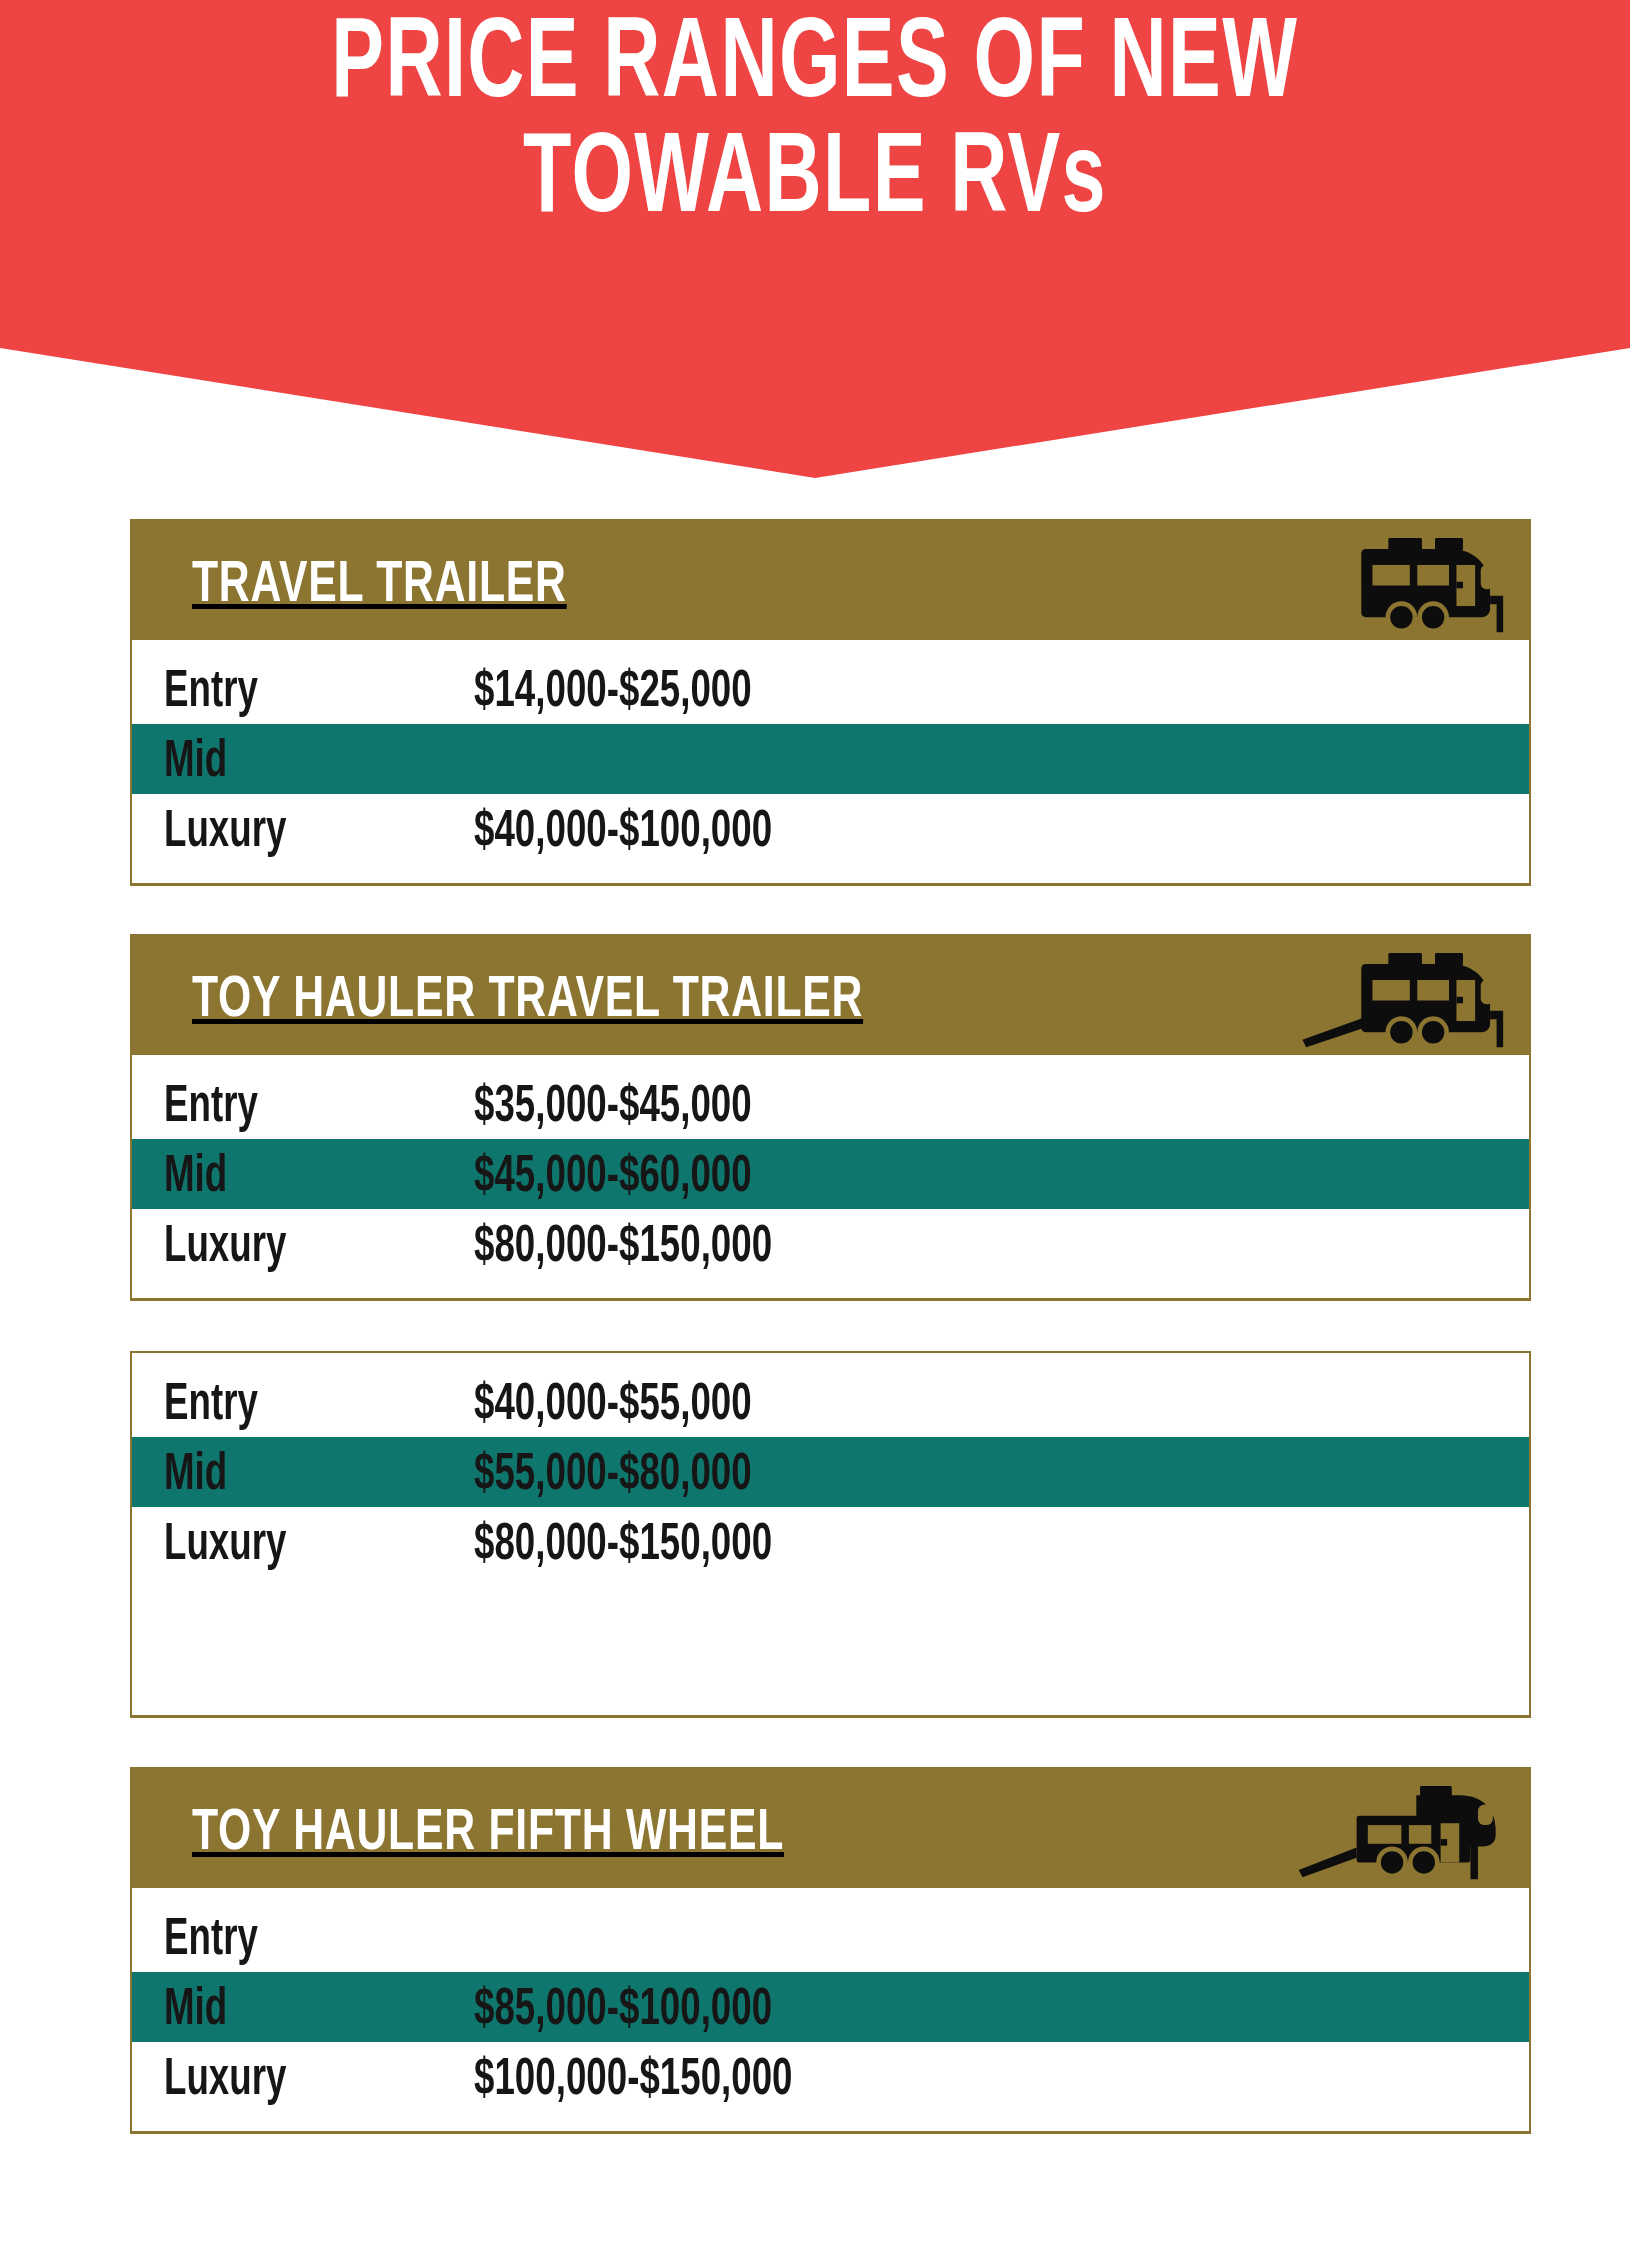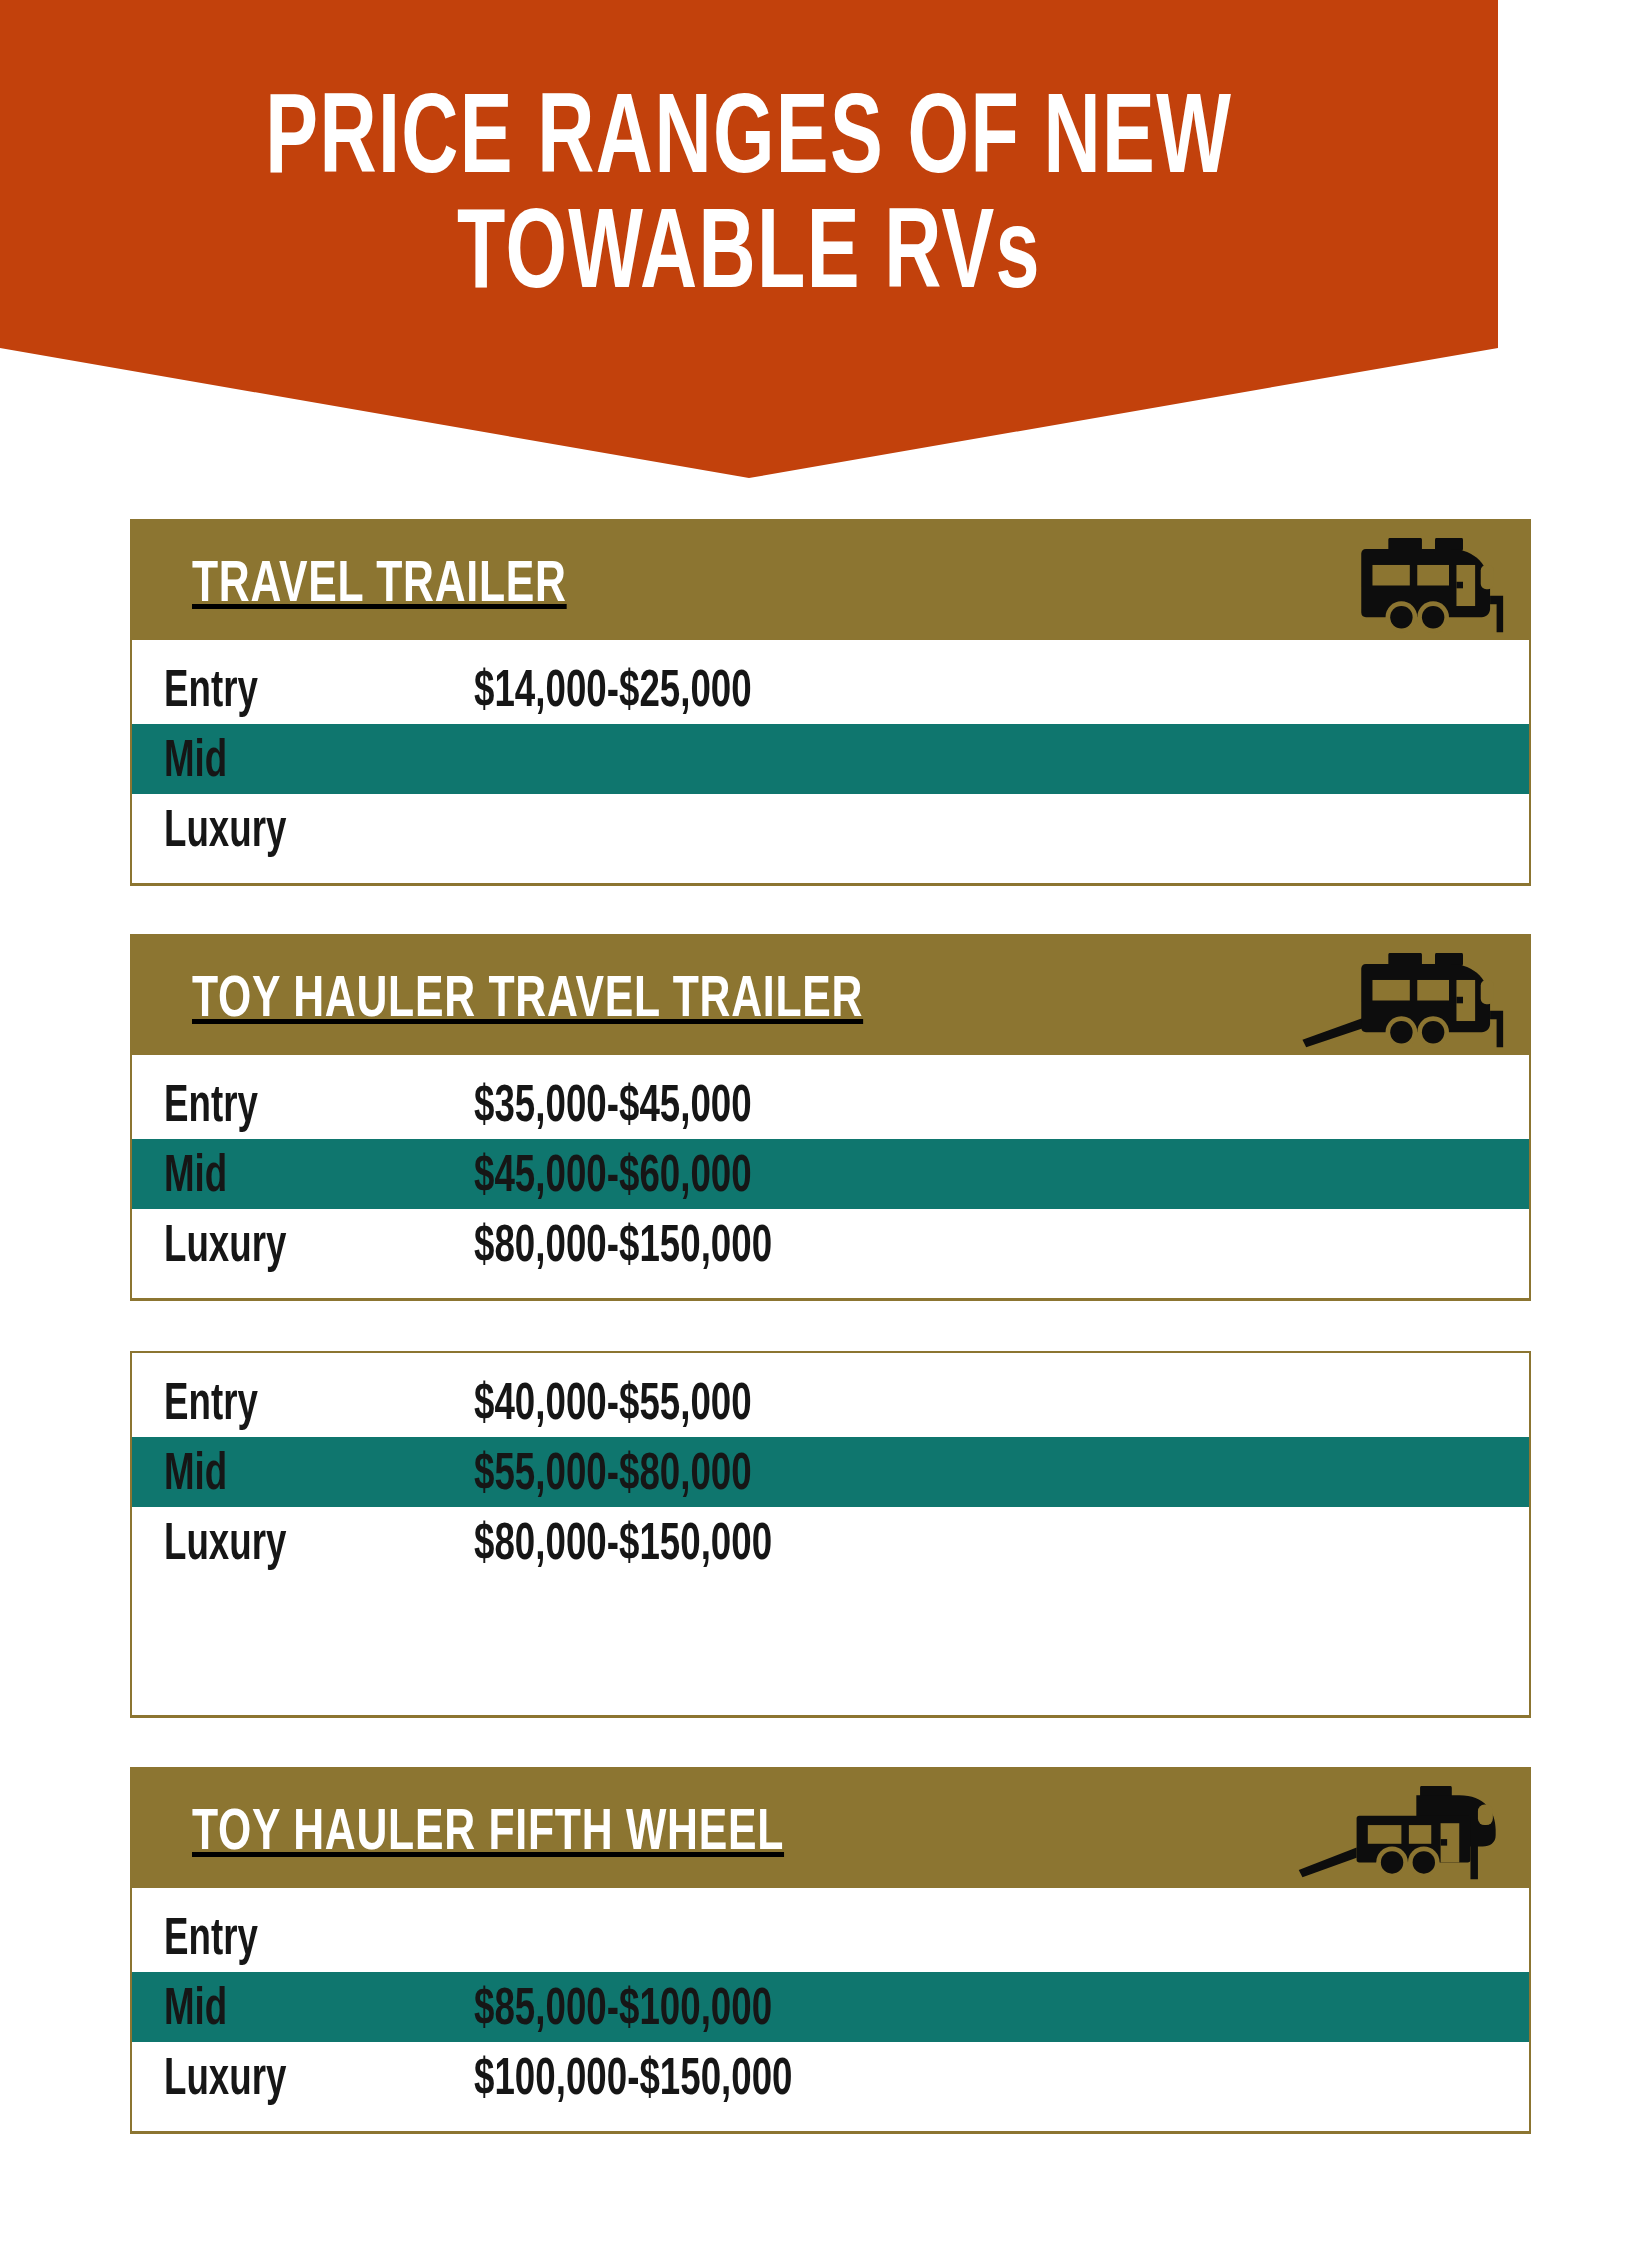--- a/index.html
+++ b/index.html
@@ -2,23 +2,23 @@
 <html><head>
 <meta charset="utf-8">
 <style>
   html,body{margin:0;padding:0;}
   body{
     width:1646px;height:2243px;position:relative;background:#ffffff;
     font-family:"Liberation Sans","DejaVu Sans",sans-serif;overflow:hidden;
   }
   
   .banner{
-    position:absolute;left:0;top:0;width:1498px;height:478px;background:#c2410c;
+    position:absolute;left:0;top:0;width:1630px;height:478px;background:#ef4444;
     clip-path:polygon(0 0,100% 0,100% 348px,50% 478px,0 348px);
-    text-align:center;padding-top:76px;box-sizing:border-box;
+    text-align:center;box-sizing:border-box;
   }
   .title-line{
     color:#ffffff;font-weight:700;font-size:113px;line-height:115px;letter-spacing:2px;
   }
   .squeeze{display:inline-block;transform:scaleX(0.70);transform-origin:50% 50%;white-space:nowrap;}
   
   .card{
     position:absolute;left:130px;width:1401px;height:367px;box-sizing:border-box;
     border:2px solid #8C7531;border-bottom-width:3.9px;background:#ffffff;text-decoration:underline;
   }
@@ -77,20 +77,21 @@
   <div class="rows">
     <div class="row">
       <span class="tier"><span>Entry</span></span>
       <span class="price"><span>$14,000-$25,000</span></span>
     </div>
     <div class="row alt">
       <span class="tier"><span>Mid</span></span>
     </div>
     <div class="row">
       <span class="tier"><span>Luxury</span></span>
+      <span class="price"><span>$40,000-$100,000</span></span>
     </div>
   </div>
 </section>
 
 <section class="card" style="top:934px">
   <div class="card-header">
     <span class="card-title">TOY HAULER TRAVEL TRAILER</span>
     <span class="hdr-icon">
       <svg viewBox="0 0 250 105" xmlns="http://www.w3.org/2000/svg">
         <path d="M92 70 L28 93 L32 101 L92 81 Z" fill="#0D0D0D"></path>

